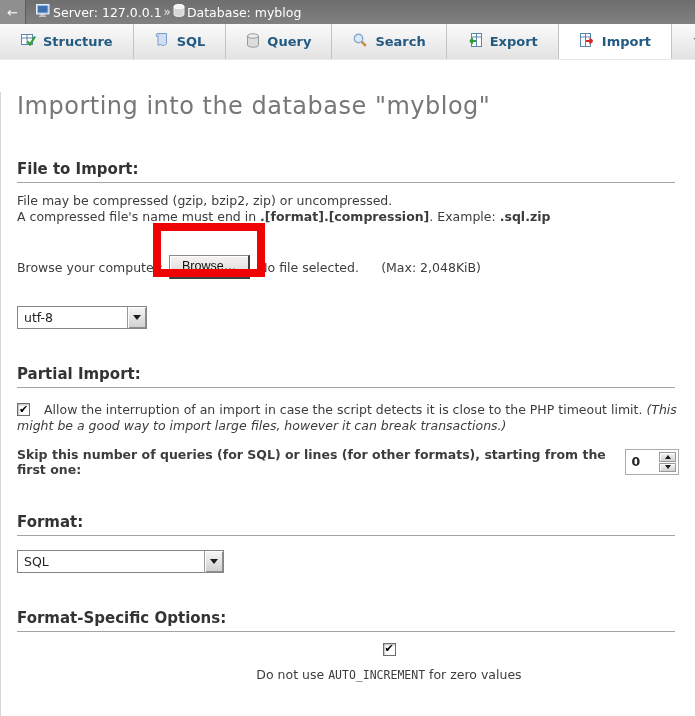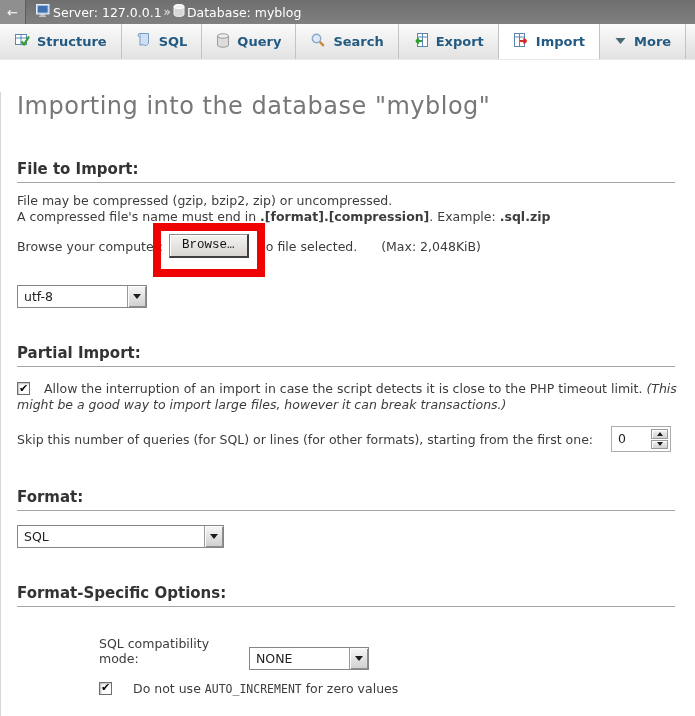--- a/index.html
+++ b/index.html
@@ -8,37 +8,37 @@
 
   
   .topbar { height:24px; background:linear-gradient(#6e6e6e,#808080); display:flex; align-items:center; color:#fff; font-size:12.5px; }
   .backbtn { width:26px; height:24px; background:#8f8f8f; border-right:1px solid #5d5d5d; color:#fff; display:flex; align-items:center; justify-content:center; font-size:13px; cursor:pointer; }
   .crumbs { display:flex; align-items:center; gap:2px; padding-left:10px; }
   .crumbs .sep { color:#e8e8e8; font-size:12px; }
   .crumb-link { color:#fff; text-decoration:none; cursor:pointer; }
 
   
   .tabbar { height:36px; background:linear-gradient(#fafafa,#dedede); display:flex; align-items:stretch; border-bottom:1px solid #e9e9e9; }
-  .tab { display:flex; align-items:center; gap:7px; padding:0 14px; border-right:1px solid #c3c3c3; color:#235a81; font-weight:bold; font-size:13px; cursor:pointer; background:linear-gradient(#fbfbfb,#e2e2e2); }
+  .tab { display:flex; align-items:center; gap:7px; padding:0 20px; border-right:1px solid #c3c3c3; color:#235a81; font-weight:bold; font-size:13px; cursor:pointer; background:linear-gradient(#fbfbfb,#e2e2e2); }
   .tab.active { background:#fff; }
   .tab svg { flex:0 0 auto; }
 
   
   .content { position:relative; padding:0 16px; border-left:1px solid #d6d6d6; min-height:655px; }
   h1.pgtitle { margin-top:32px; font-size:24px; font-weight:normal; color:#777; letter-spacing:.5px; }
   .sect { font-weight:bold; font-size:15px; color:#333; border-bottom:1px solid #a5a5a5; padding-bottom:4px; margin:36px 4px 0 0; }
   .sect.first { margin-top:40px; }
   p.note { margin-top:10px; font-size:12.5px; color:#3c3c3c; line-height:16px; }
   .row { display:flex; align-items:center; font-size:12.5px; color:#3c3c3c; }
   .row .lbl { width:148px; flex:0 0 auto; }
-  .browse-row { margin-top:8px; height:26px; }
+  .browse-row { margin-top:29px; height:26px; }
   .charset-row { margin-top:10px; }
 
   
-  .winbtn { margin-left:4px; padding:3px 12px 4px; font-size:12.5px; color:#111; background:linear-gradient(#f5f4f2,#d9d6d1); border:1px solid #8c8c8c; border-right:2px solid #3f3f3f; border-bottom:2px solid #3f3f3f; box-shadow:inset 1px 1px 0 #fff; cursor:pointer; font-family:Liberation Mono, monospace; }
+  .winbtn { margin-left:4px; padding:3px 12px 4px; font-size:12.5px; color:#111; background:linear-gradient(#f5f4f2,#d9d6d1); border:1px solid #8c8c8c; border-right:2px solid #3f3f3f; border-bottom:2px solid #3f3f3f; box-shadow:inset 1px 1px 0 #fff; cursor:pointer; font-family:Liberation Sans, sans-serif; }
   .nofile { margin-left:8px; }
   .maxsize { margin-left:auto; margin-right:198px; }
 
   
   .wselect { display:inline-flex; align-items:stretch; height:23px; background:#fff; border:1px solid #868686; cursor:pointer;margin-top:16px; }
   .wselect .val { flex:1; display:flex; align-items:center; padding:0 6px; font-size:12.5px; color:#222; }
   .wselect .drop { width:19px; background:linear-gradient(#f7f7f7,#cfcfcf); border-left:1px solid #9a9a9a; box-shadow:inset 1px 1px 0 #fdfdfd, inset -1px -1px 0 #8d8d8d; display:flex; align-items:center; justify-content:center; }
   .tri { width:0; height:0; border-left:4px solid transparent; border-right:4px solid transparent; border-top:5px solid #1c1c1c; }
 
   
@@ -49,27 +49,27 @@
   .spin { display:inline-flex; margin-left:18px; border:1px solid #ababab; background:#fff; padding:2px; height:26px; width:60px; }
   .spin .sval { flex:1; font-size:12.5px; color:#222; padding:2px 0 0 4px; }
   .spin .btns { width:17px; display:flex; flex-direction:column; gap:1px; }
   .spin .sb { flex:1; background:linear-gradient(#f4f4f4,#d2d2d2); border:1px solid #9a9a9a; box-shadow:inset 1px 1px 0 #fff; display:flex; align-items:center; justify-content:center; cursor:pointer; }
   .tri-up { width:0;height:0;border-left:3px solid transparent;border-right:3px solid transparent;border-bottom:4px solid #1c1c1c; }
   .tri-dn { width:0;height:0;border-left:3px solid transparent;border-right:3px solid transparent;border-top:4px solid #1c1c1c; }
 
   .partial-p { margin-top:14px; font-size:12.5px; color:#3c3c3c; line-height:16px; max-width:668px; }
   .partial-p .cb { margin-right:14px; }
   .partial-p i { color:#3c3c3c; }
-  .skip-row { margin-top:13px; }
+  .skip-row { margin-top:13px;font-weight:bold; }
 
   .fmt-select { margin-top:14px; width:207px; }
   .compat-row { margin-top:24px; padding-left:82px; }
   .compat-row .lbl { width:150px; }
   .compat-select { width:120px; }
-  .autoinc-row { margin-top:11px; padding-left:82px; display:flex; align-items:center; gap:21px; font-size:12.5px; color:#3c3c3c; }
+  .autoinc-row { margin-top:11px; padding-left:82px; display:flex; align-items:center; gap:11px; font-size:12.5px; color:#3c3c3c;flex-direction:column; }
   .mono { font-family:"DejaVu Sans Mono","Liberation Mono",monospace; font-size:11.5px; }
 
   .gobtn { margin:36px 0 0 17px; display:inline-block; padding:5px 15px 6px; font-size:13px; color:#1c1c1c; background:linear-gradient(#ffffff,#dcdcdc); border:1px solid #9c9c9c; border-radius:12px; cursor:pointer; font-family:inherit; }
 
   
   .red-box { position:absolute; left:153px; top:223px; width:112px; height:54px; border:8px solid #ee0202; z-index:9; pointer-events:none; }
   b.bd { font-weight:bold; }
 </style>
 </head>
 <body>
@@ -210,29 +210,20 @@
 
     <div class="wselect fmt-select">
       <span class="val">SQL</span>
       <span class="drop">
           <span class="tri"></span>
         </span>
     </div>
 
     <div class="sect">Format-Specific Options:</div>
 
-    <div class="row compat-row">
-      <span class="lbl">SQL compatibility mode:</span>
-      <div class="wselect compat-select">
-        <span class="val">NONE</span>
-        <span class="drop">
-            <span class="tri"></span>
-          </span>
-      </div>
-    </div>
 
     <div class="autoinc-row">
       <span class="cb checked"></span>
       <span><span>Do not use </span><span class="mono">AUTO_INCREMENT</span><span> for zero values</span></span>
     </div>
 
     <button class="gobtn">Go</button>
   </div>
 
   <div class="red-box"></div>

